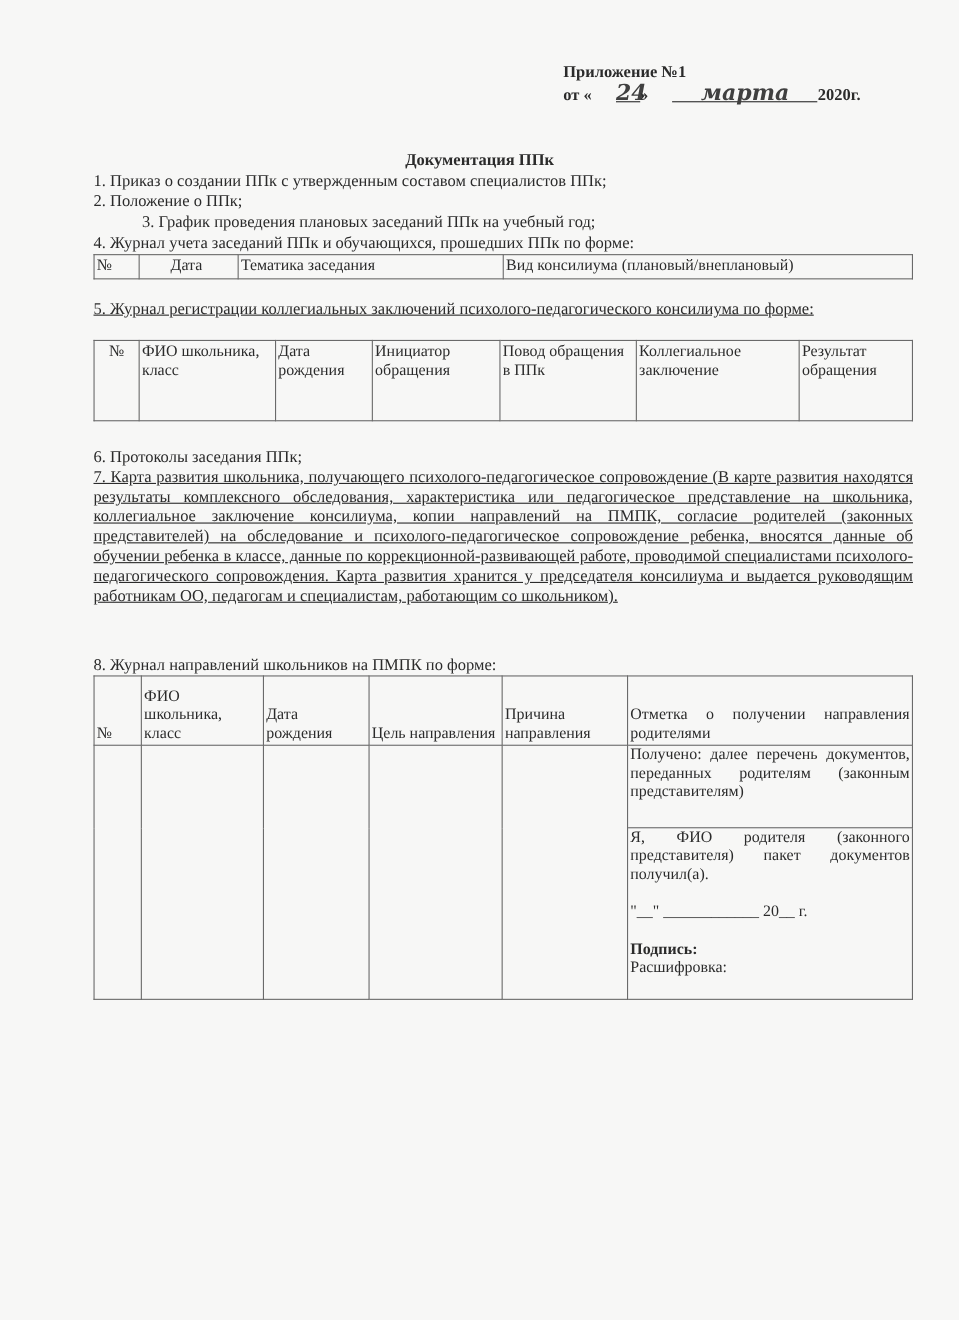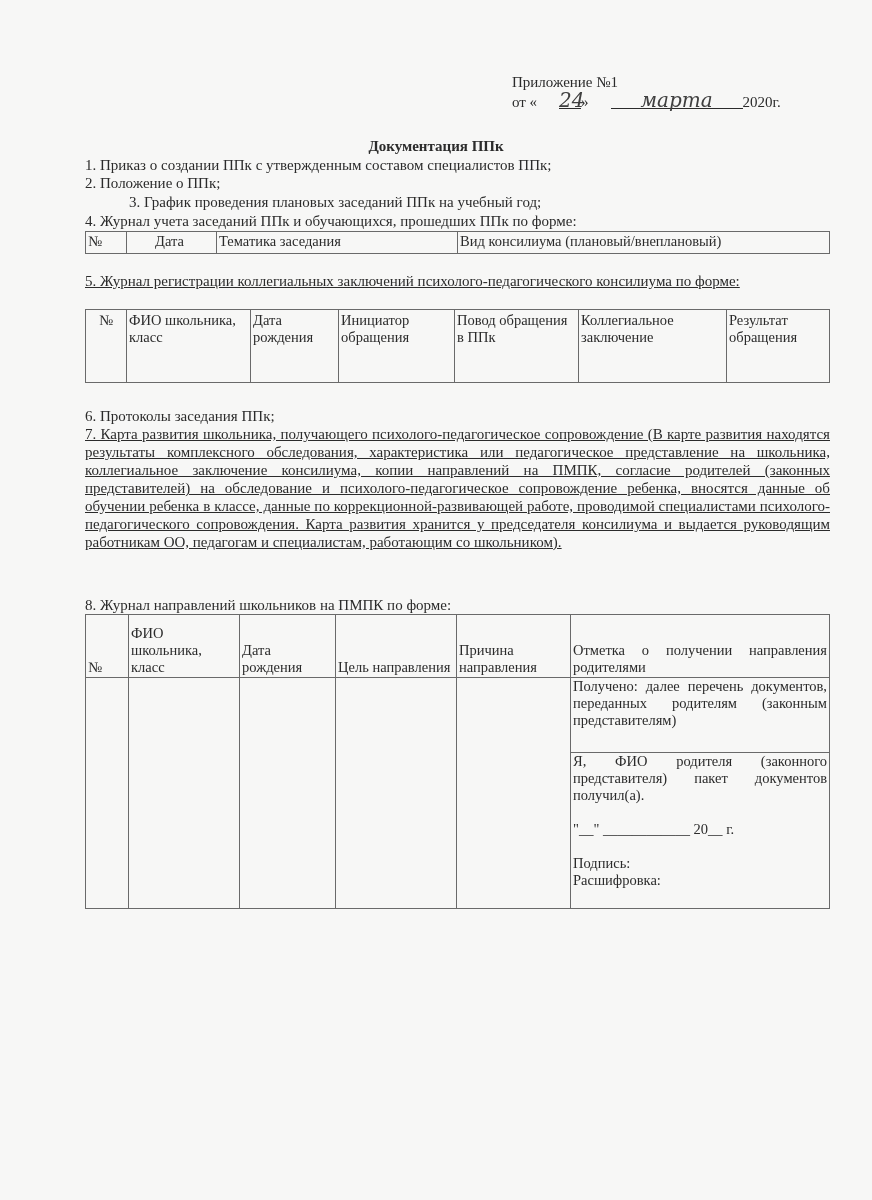--- a/index.html
+++ b/index.html
@@ -13,23 +13,24 @@
     position: relative;
     overflow: hidden;
     font-family: "Liberation Serif", "DejaVu Serif", serif;
     color: #2b2b2b;
     font-size: 15px;
     line-height: 18px;
   }
   .abs { position: absolute; }
   .appendix {
     left: 512px;
-    top: 72px;
+    top: 56px;
     line-height: 20px;
     font-size: 15px;
+    font-weight: bold;
   }
   .appendix .line { white-space: nowrap; }
   .hand {
     font-family: "DejaVu Serif", serif;
     font-style: italic;
     color: #404040;
     font-size: 20px;
     margin-left: 22px;
   }
   .date-day {
@@ -153,18 +154,18 @@
     <td rowspan="2"></td>
     <td rowspan="2"></td>
     <td class="right-cell last-left" style="height:74px;">Получено: далее перечень документов, переданных родителям (законным представителям)</td>
   </tr>
   <tr>
     <td class="right-cell last-left" style="height:155px;">
       <div style="text-align:justify; text-align-last:left;">Я, ФИО родителя (законного представителя) пакет документов получил(а).</div>
       <div class="blank"></div>
       <div style="text-align:left; white-space:pre;">"__" ____________ 20__ г.</div>
       <div class="blank"></div>
-      <div style="text-align:left;">Подпись:</div>
+      <div style="text-align:left;font-weight:bold;">Подпись:</div>
       <div style="text-align:left;">Расшифровка:</div>
     </td>
   </tr>
 </tbody>
   </table>
 
 </body></html>

